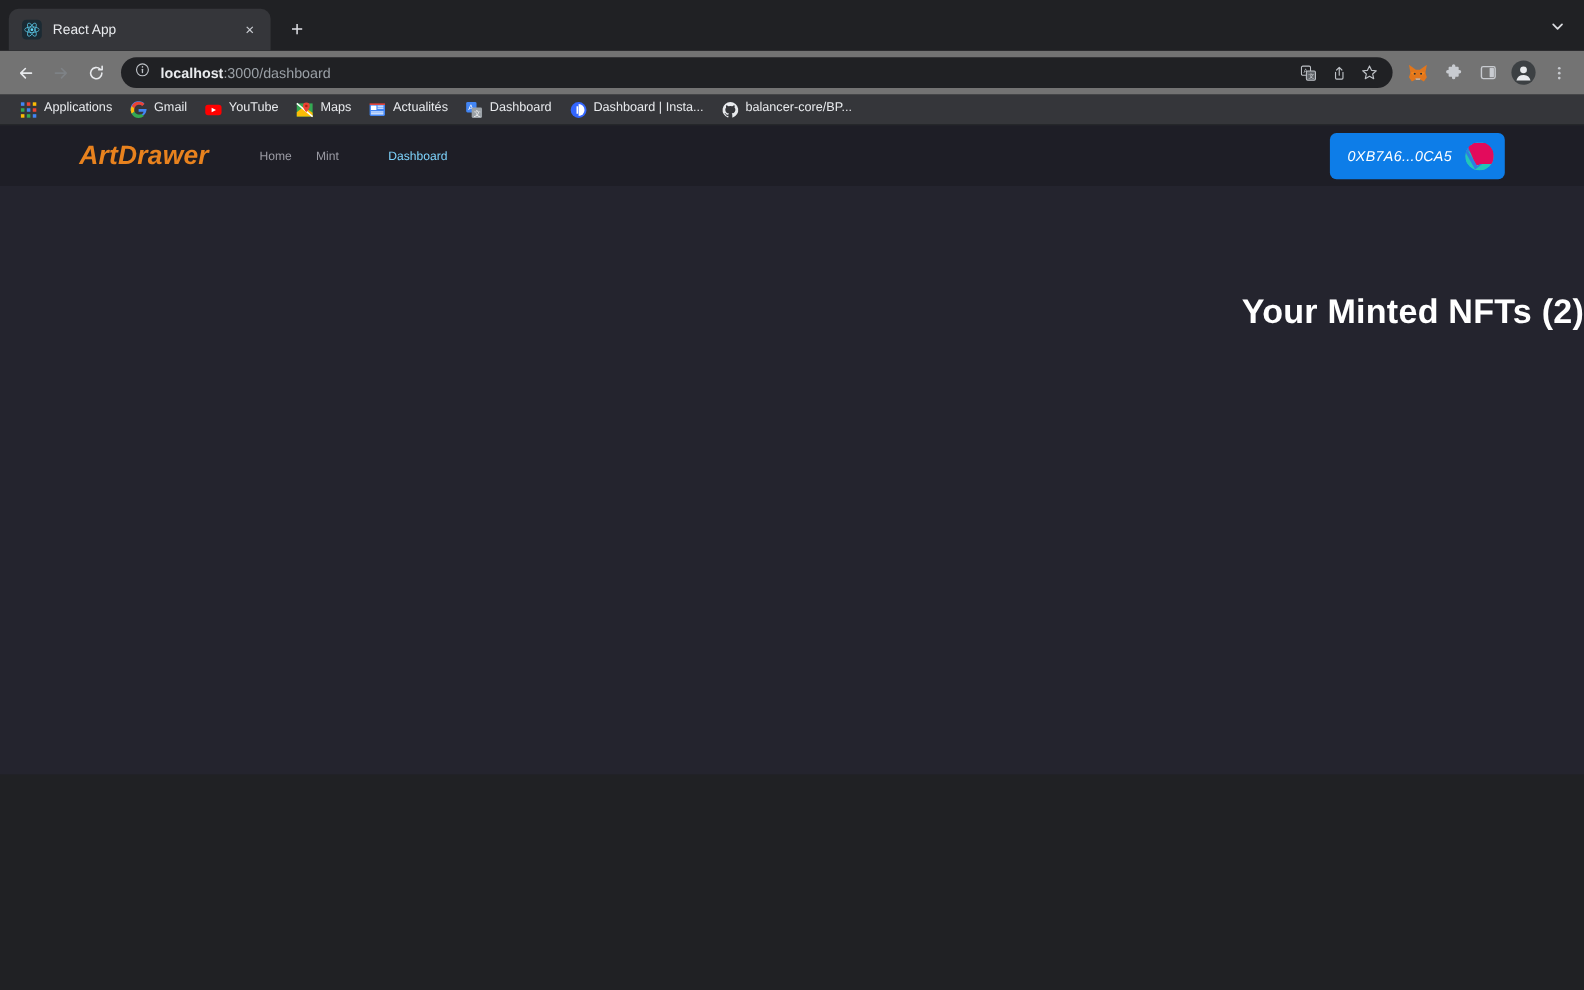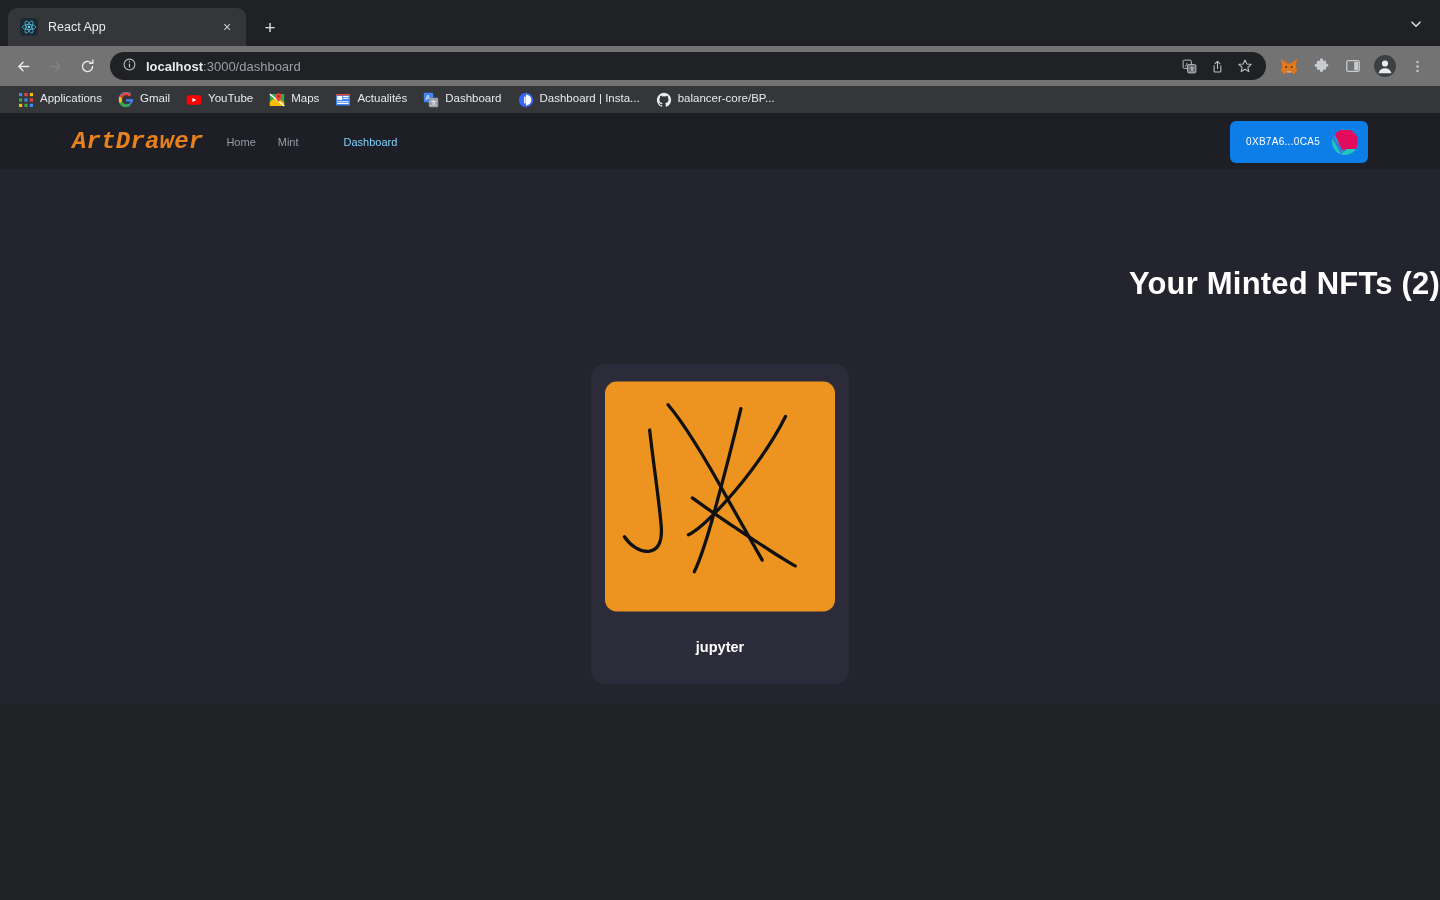--- a/index.html
+++ b/index.html
@@ -93,36 +93,36 @@
     flex: 1; background: #24242e; overflow: hidden;
     display: flex; flex-direction: column;
   }
 
   .navbar {
     height: 55px; background: #1e1e26;
     display: flex; align-items: center; padding: 0 72px 0 72px;
     flex: none;
   }
   .brand {
-    font-family: Liberation Mono, monospace;
+    font-family: Liberation Sans, sans-serif;
     font-style: italic; font-weight: bold;
     font-size: 24px; color: #e8821e; letter-spacing: .2px;
-    margin-right: 23px;
+    margin-right: 46px;
   }
   .navlinks { display: flex; align-items: center; gap: 22px; }
   .navlink { font-size: 11px; color: #9b9ba4; }
   .navlink.active { color: #7dd3fc; margin-left: 23px; }
   .navspacer { flex: 1; }
 
   .wallet-btn {
     display: flex; align-items: center; gap: 12px;
     background: #0d7de8; border-radius: 6px;
     padding: 8px 10px 8px 16px;
   }
-  .wallet-addr { color: #fff; font-size: 10px; letter-spacing: .3px; }
+  .wallet-addr { color: #fff; font-size: 13px; letter-spacing: .3px; font-style: italic; }
   .wallet-avatar { width: 26px; height: 26px; border-radius: 50%; flex: none; display: block; }
 
   .main { flex: 1; padding-top: 97px; }
   .page-title {
     text-align: right; color: #ffffff;
     font-size: 31px; font-weight: bold; letter-spacing: .2px;
   }
 
   .grid {
     display: flex; justify-content: center; gap: 22px;
@@ -364,31 +364,18 @@
         </svg>
       </div>
     </div>
 
     <div class="main">
       <h1 class="page-title">Your Minted NFTs (2)</h1>
 
       <div class="grid">
 
 
-        <div class="nft-card">
-          <svg class="nft-art" viewBox="0 0 237 237">
-            <rect width="237" height="237" rx="12" fill="#ed9420"></rect>
-            <g stroke="#111111" stroke-width="3.4" fill="none" stroke-linecap="round" stroke-linejoin="round">
-              <path d="M46 50 C50 86 56 124 58 150 C59 166 55 174 45 175 C36 176 26 169 20 160"></path>
-              <path d="M65 24 C82 44 106 84 128 124 C144 152 155 172 162 184"></path>
-              <path d="M140 28 C132 62 120 108 110 144 C102 172 96 188 92 196"></path>
-              <path d="M186 36 C172 64 148 98 124 124 C106 144 94 154 86 158"></path>
-              <path d="M90 120 C112 136 148 160 176 178 C186 184 192 188 196 190"></path>
-            </g>
-          </svg>
-          <div class="nft-name">jupyter</div>
-        </div>
 
       </div>
     </div>
 
   </div>
 </div>
 
 </body></html>

